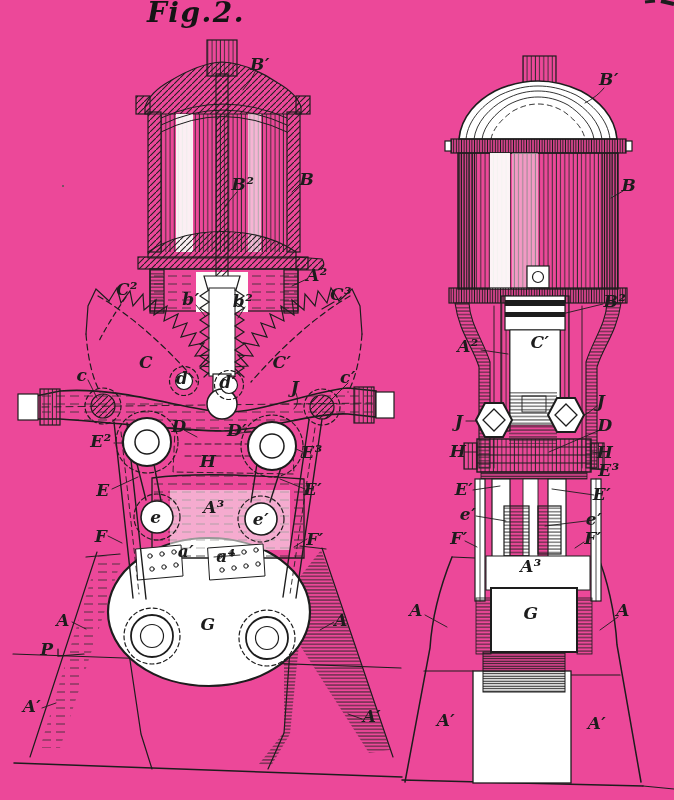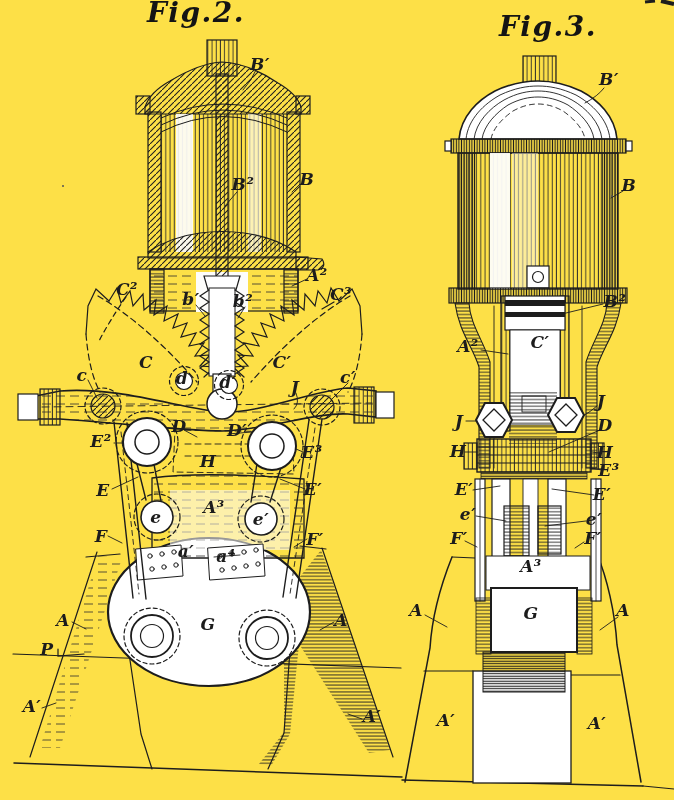--- a/index.html
+++ b/index.html
@@ -1,16 +1,16 @@
 <!DOCTYPE html>
 <html><head>
 <meta charset="utf-8">
 <style>
   html,body{margin:0;padding:0;background:#e8e8e8;}
-  .stage{position:relative;width:674px;height:800px;background:#fde047;overflow:hidden;
+  .stage{position:relative;width:674px;height:800px;background:#ec4899;overflow:hidden;
          font-family:"DejaVu Serif",serif;}
   .stage svg{position:absolute;left:0;top:0;}
   .lbl{position:absolute;transform:translate(-50%,-50%);font-style:italic;font-weight:bold;
        font-size:17px;color:#1c1c1c;white-space:nowrap;letter-spacing:.5px;line-height:1;}
   .figtitle{position:absolute;transform:translate(-50%,-50%);font-style:italic;font-weight:bold;
        font-size:28px;color:#141414;letter-spacing:1.5px;line-height:1;}
 </style>
 </head>
 <body>
 
@@ -320,21 +320,20 @@
 
   <g stroke="#1d1d1d">
     <path d="M645,2 L655,1" stroke-width="3"></path>
     <path d="M661,1 L674,4" stroke-width="4"></path>
     <circle cx="63" cy="186" r="1" fill="#555" stroke="none"></circle>
     <circle cx="612" cy="196" r="1" fill="#555" stroke="none"></circle>
   </g>
 </svg>
 
 <div class="figtitle" style="left:196px;top:13px">Fig.2.</div>
-<div class="figtitle" style="left:548px;top:27px">Fig.3.</div>
 
 <div class="lbl" style="left:260px;top:64px">B′</div>
 <div class="lbl" style="left:243px;top:184px">B²</div>
 <div class="lbl" style="left:307px;top:179px">B</div>
 <div class="lbl" style="left:317px;top:275px">A²</div>
 <div class="lbl" style="left:127px;top:289px">C²</div>
 <div class="lbl" style="left:341px;top:294px">C³</div>
 <div class="lbl" style="left:191px;top:299px">b′</div>
 <div class="lbl" style="left:243px;top:301px">b²</div>
 <div class="lbl" style="left:146px;top:362px">C</div>

